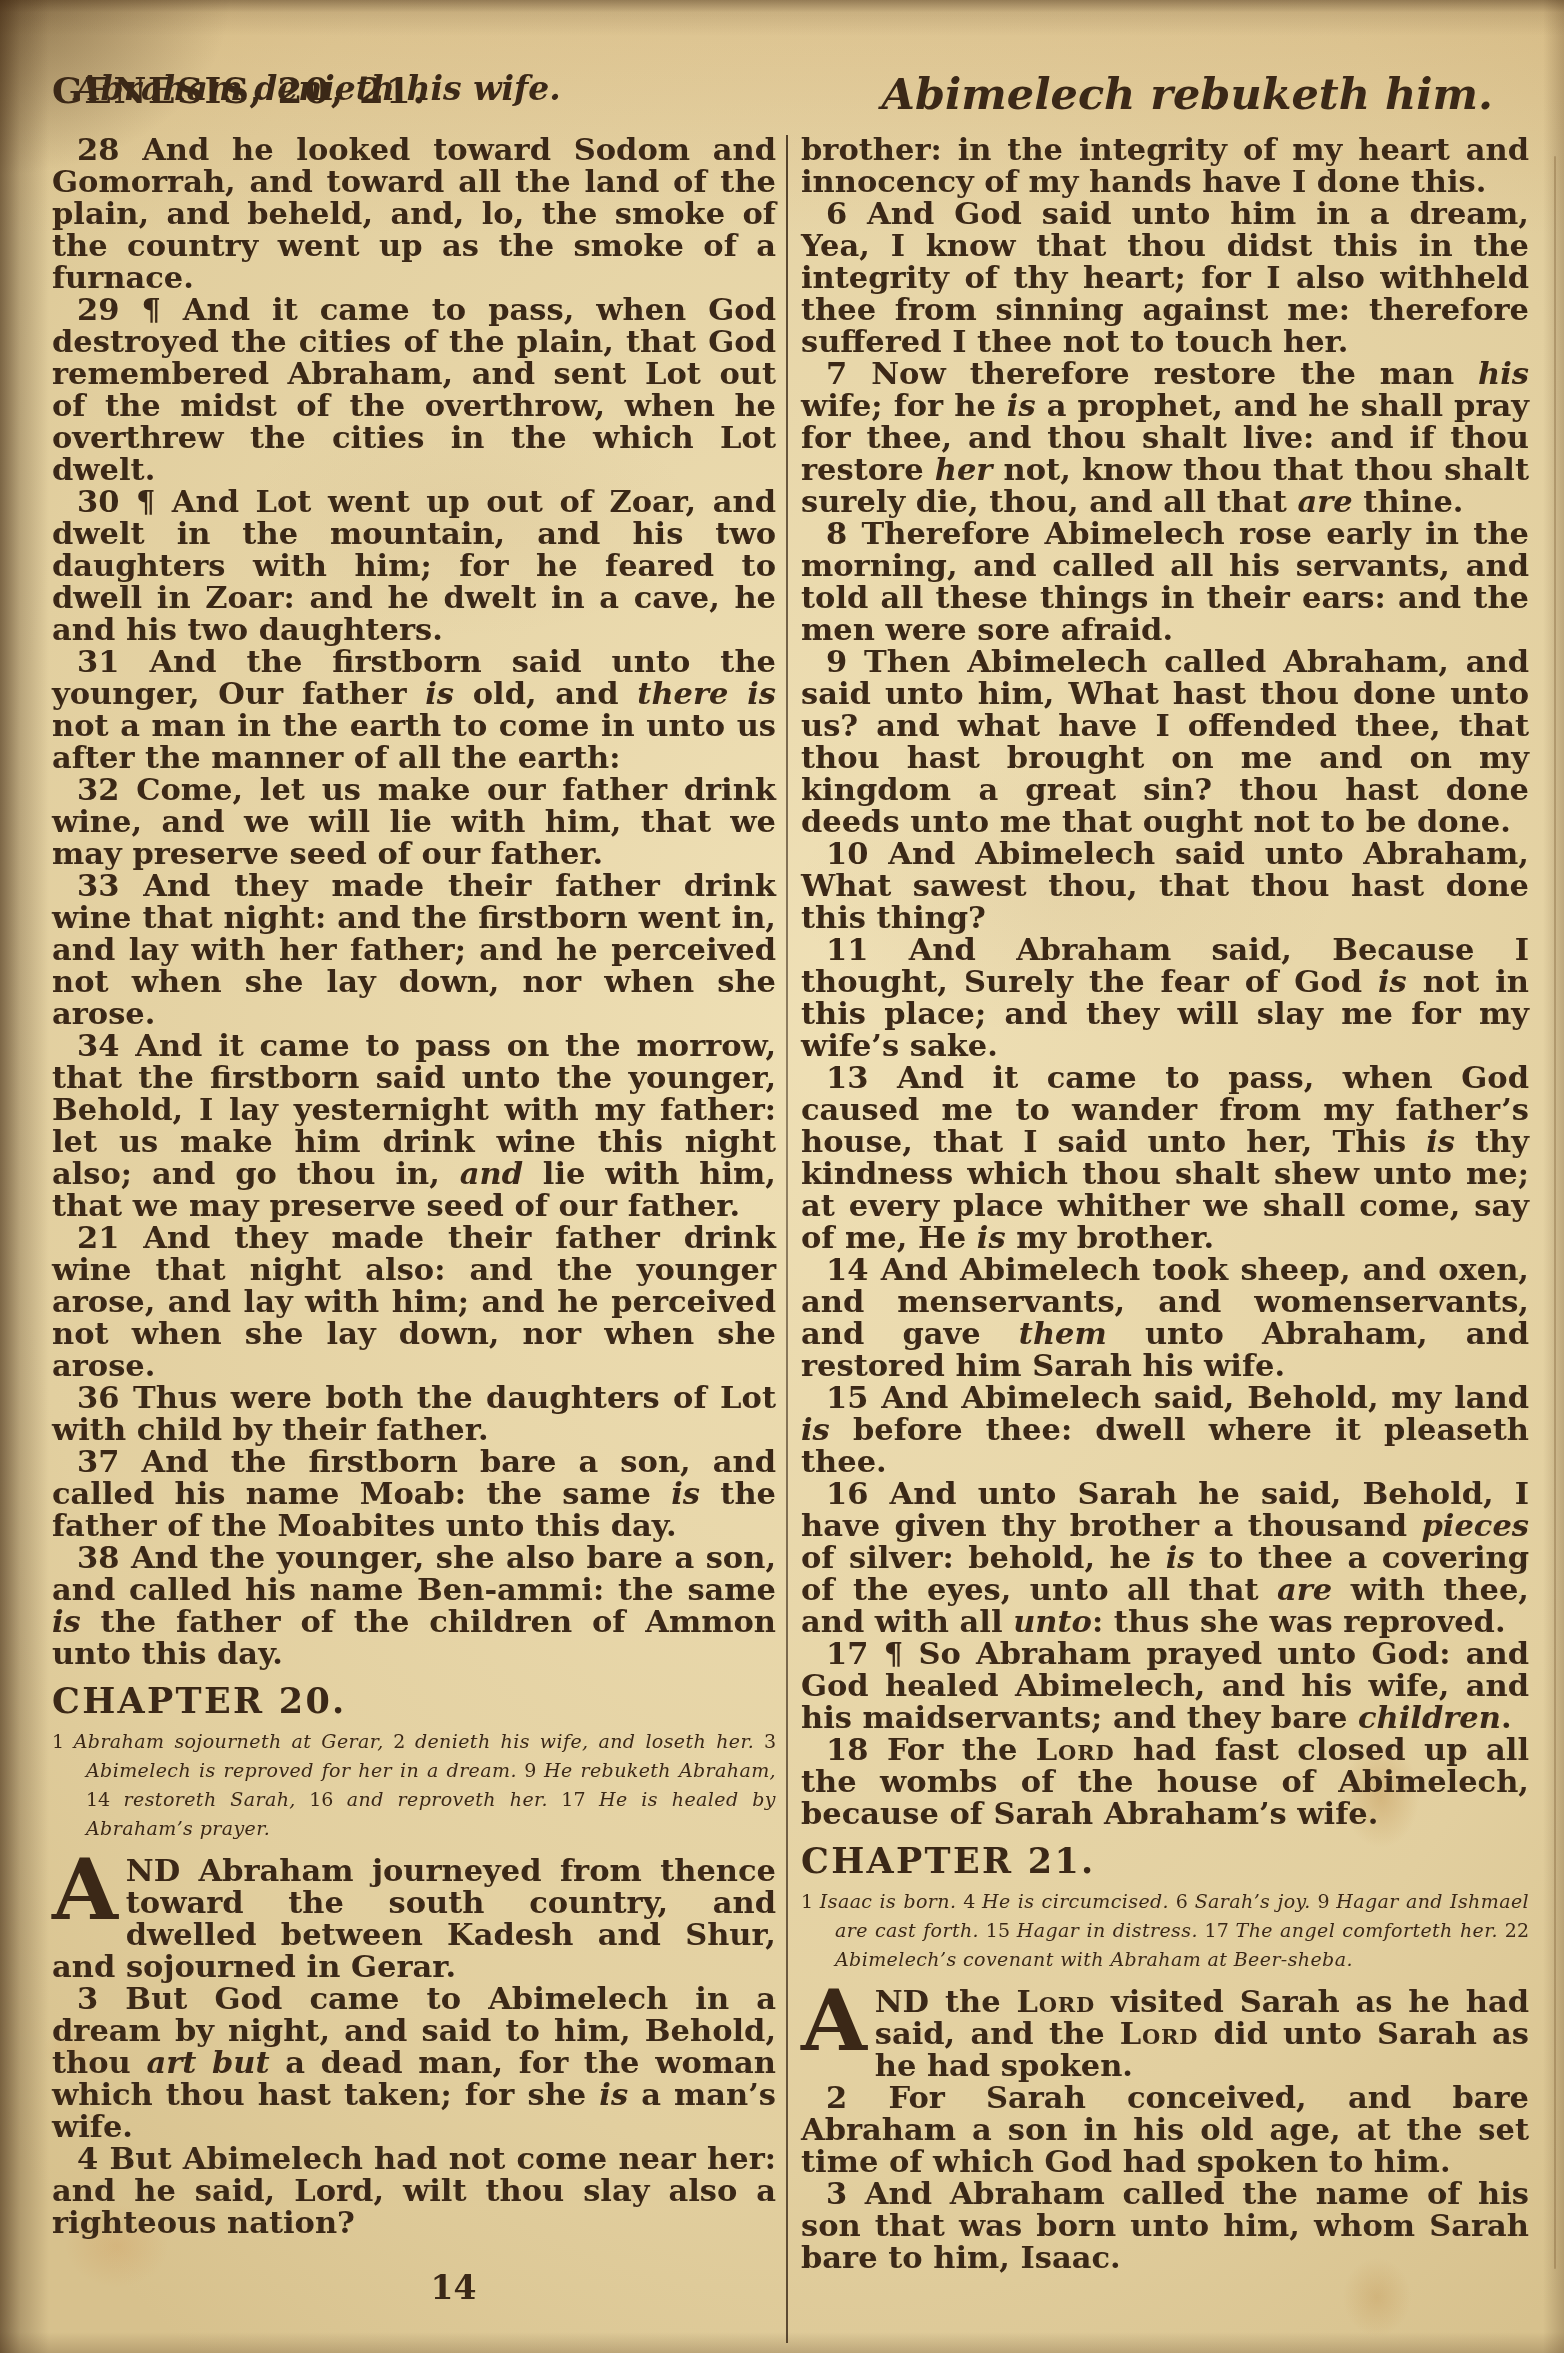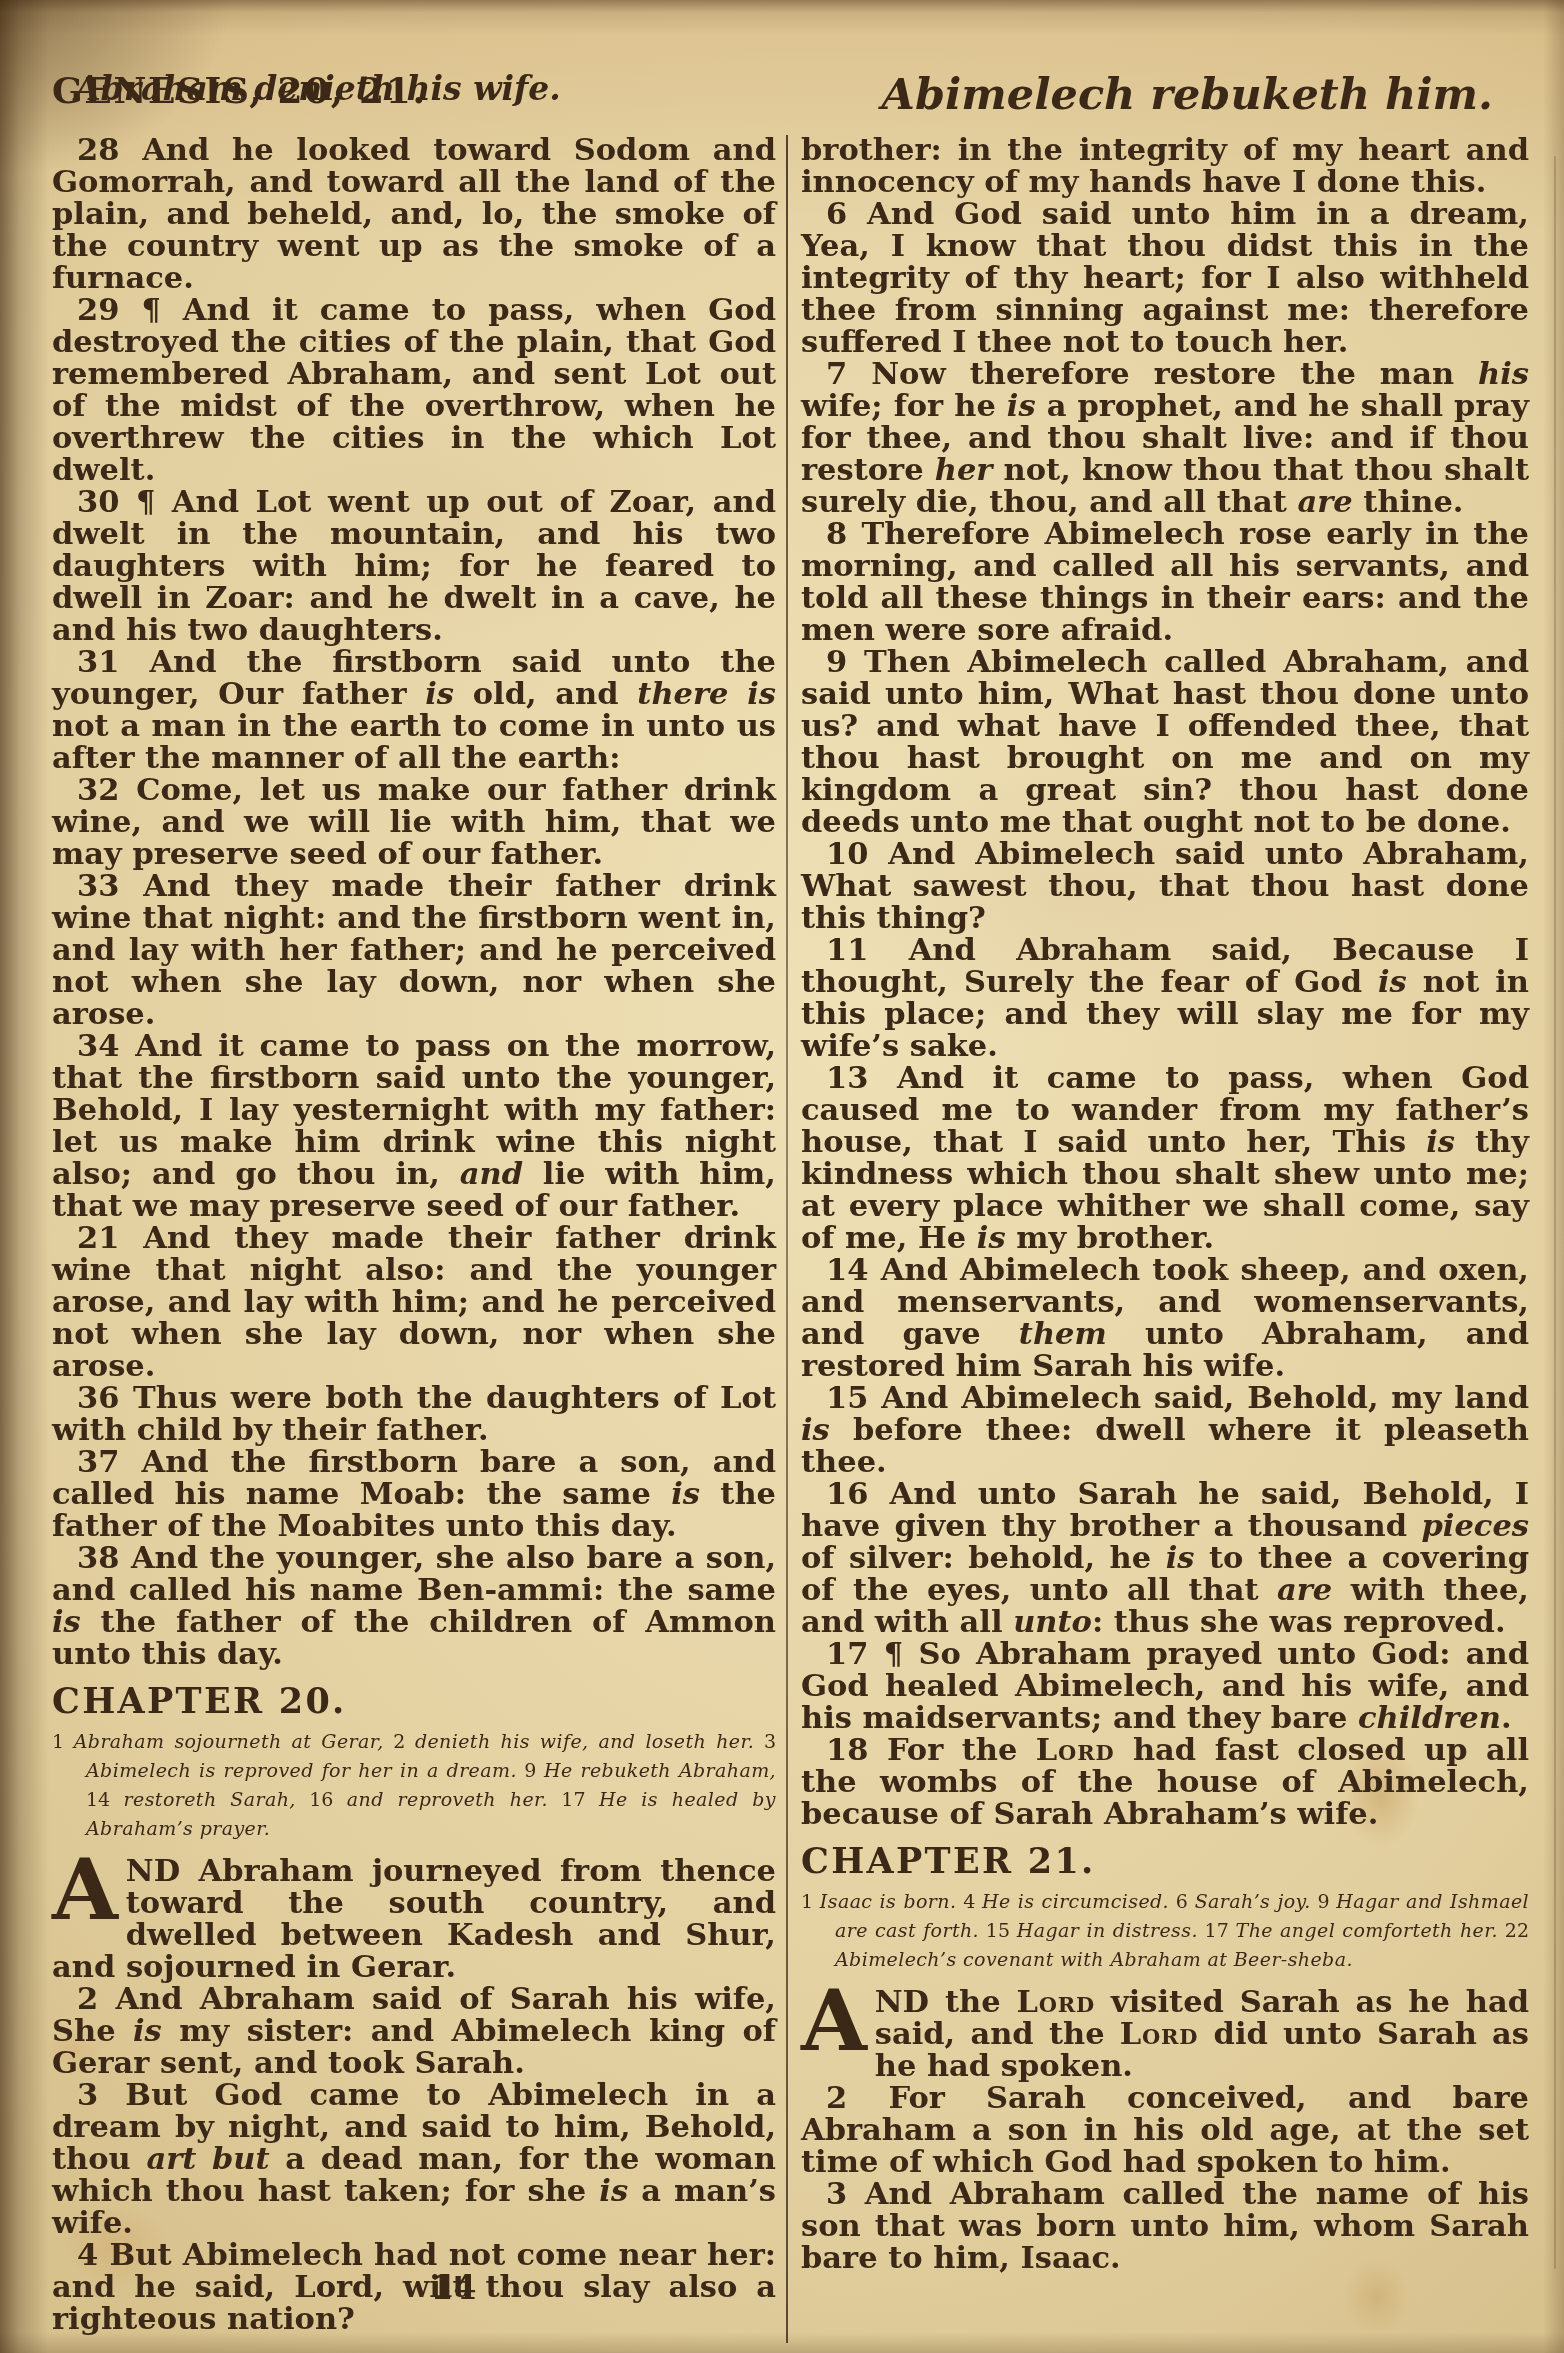--- a/index.html
+++ b/index.html
@@ -68,21 +68,20 @@
         <p class="v">32 Come, let us make our father drink wine, and we will lie with him, that we may preserve seed of our father.</p>
         <p class="v">33 And they made their father drink wine that night: and the firstborn went in, and lay with her father; and he perceived not when she lay down, nor when she arose.</p>
         <p class="v">34 And it came to pass on the morrow, that the firstborn said unto the younger, Behold, I lay yesternight with my father: let us make him drink wine this night also; and go thou in, <i>and</i> lie with him, that we may preserve seed of our father.</p>
         <p class="v">21 And they made their father drink wine that night also: and the younger arose, and lay with him; and he perceived not when she lay down, nor when she arose.</p>
         <p class="v">36 Thus were both the daughters of Lot with child by their father.</p>
         <p class="v">37 And the firstborn bare a son, and called his name Moab: the same <i>is</i> the father of the Moabites unto this day.</p>
         <p class="v">38 And the younger, she also bare a son, and called his name Ben-ammi: the same <i>is</i> the father of the children of Ammon unto this day.</p>
         <h2 class="chapter">CHAPTER 20.</h2>
         <p class="summary">1 <i>Abraham sojourneth at Gerar,</i> 2 <i>denieth his wife, and loseth her.</i> 3 <i>Abimelech is reproved for her in a dream.</i> 9 <i>He rebuketh Abraham,</i> 14 <i>restoreth Sarah,</i> 16 <i>and reproveth her.</i> 17 <i>He is healed by Abraham’s prayer.</i></p>
         <p class="v dropcap"><span class="dcap">A</span>ND Abraham journeyed from thence toward the south country, and dwelled between Kadesh and Shur, and sojourned in Gerar.</p>
-        <p class="v">2 And Abraham said of Sarah his wife, She <i>is</i> my sister: and Abimelech king of Gerar sent, and took Sarah.</p>
         <p class="v">3 But God came to Abimelech in a dream by night, and said to him, Behold, thou <i>art but</i> a dead man, for the woman which thou hast taken; for she <i>is</i> a man’s wife.</p>
         <p class="v">4 But Abimelech had not come near her: and he said, Lord, wilt thou slay also a righteous nation?</p>
       </section>
     <div class="divider"></div>
     <section class="col col-right" id="col-right">
         <p class="v cont">brother: in the integrity of my heart and innocency of my hands have I done this.</p>
         <p class="v">6 And God said unto him in a dream, Yea, I know that thou didst this in the integrity of thy heart; for I also withheld thee from sinning against me: therefore suffered I thee not to touch her.</p>
         <p class="v">7 Now therefore restore the man <i>his</i> wife; for he <i>is</i> a prophet, and he shall pray for thee, and thou shalt live: and if thou restore <i>her</i> not, know thou that thou shalt surely die, thou, and all that <i>are</i> thine.</p>
         <p class="v">8 Therefore Abimelech rose early in the morning, and called all his servants, and told all these things in their ears: and the men were sore afraid.</p>
         <p class="v">9 Then Abimelech called Abraham, and said unto him, What hast thou done unto us? and what have I offended thee, that thou hast brought on me and on my kingdom a great sin? thou hast done deeds unto me that ought not to be done.</p>

